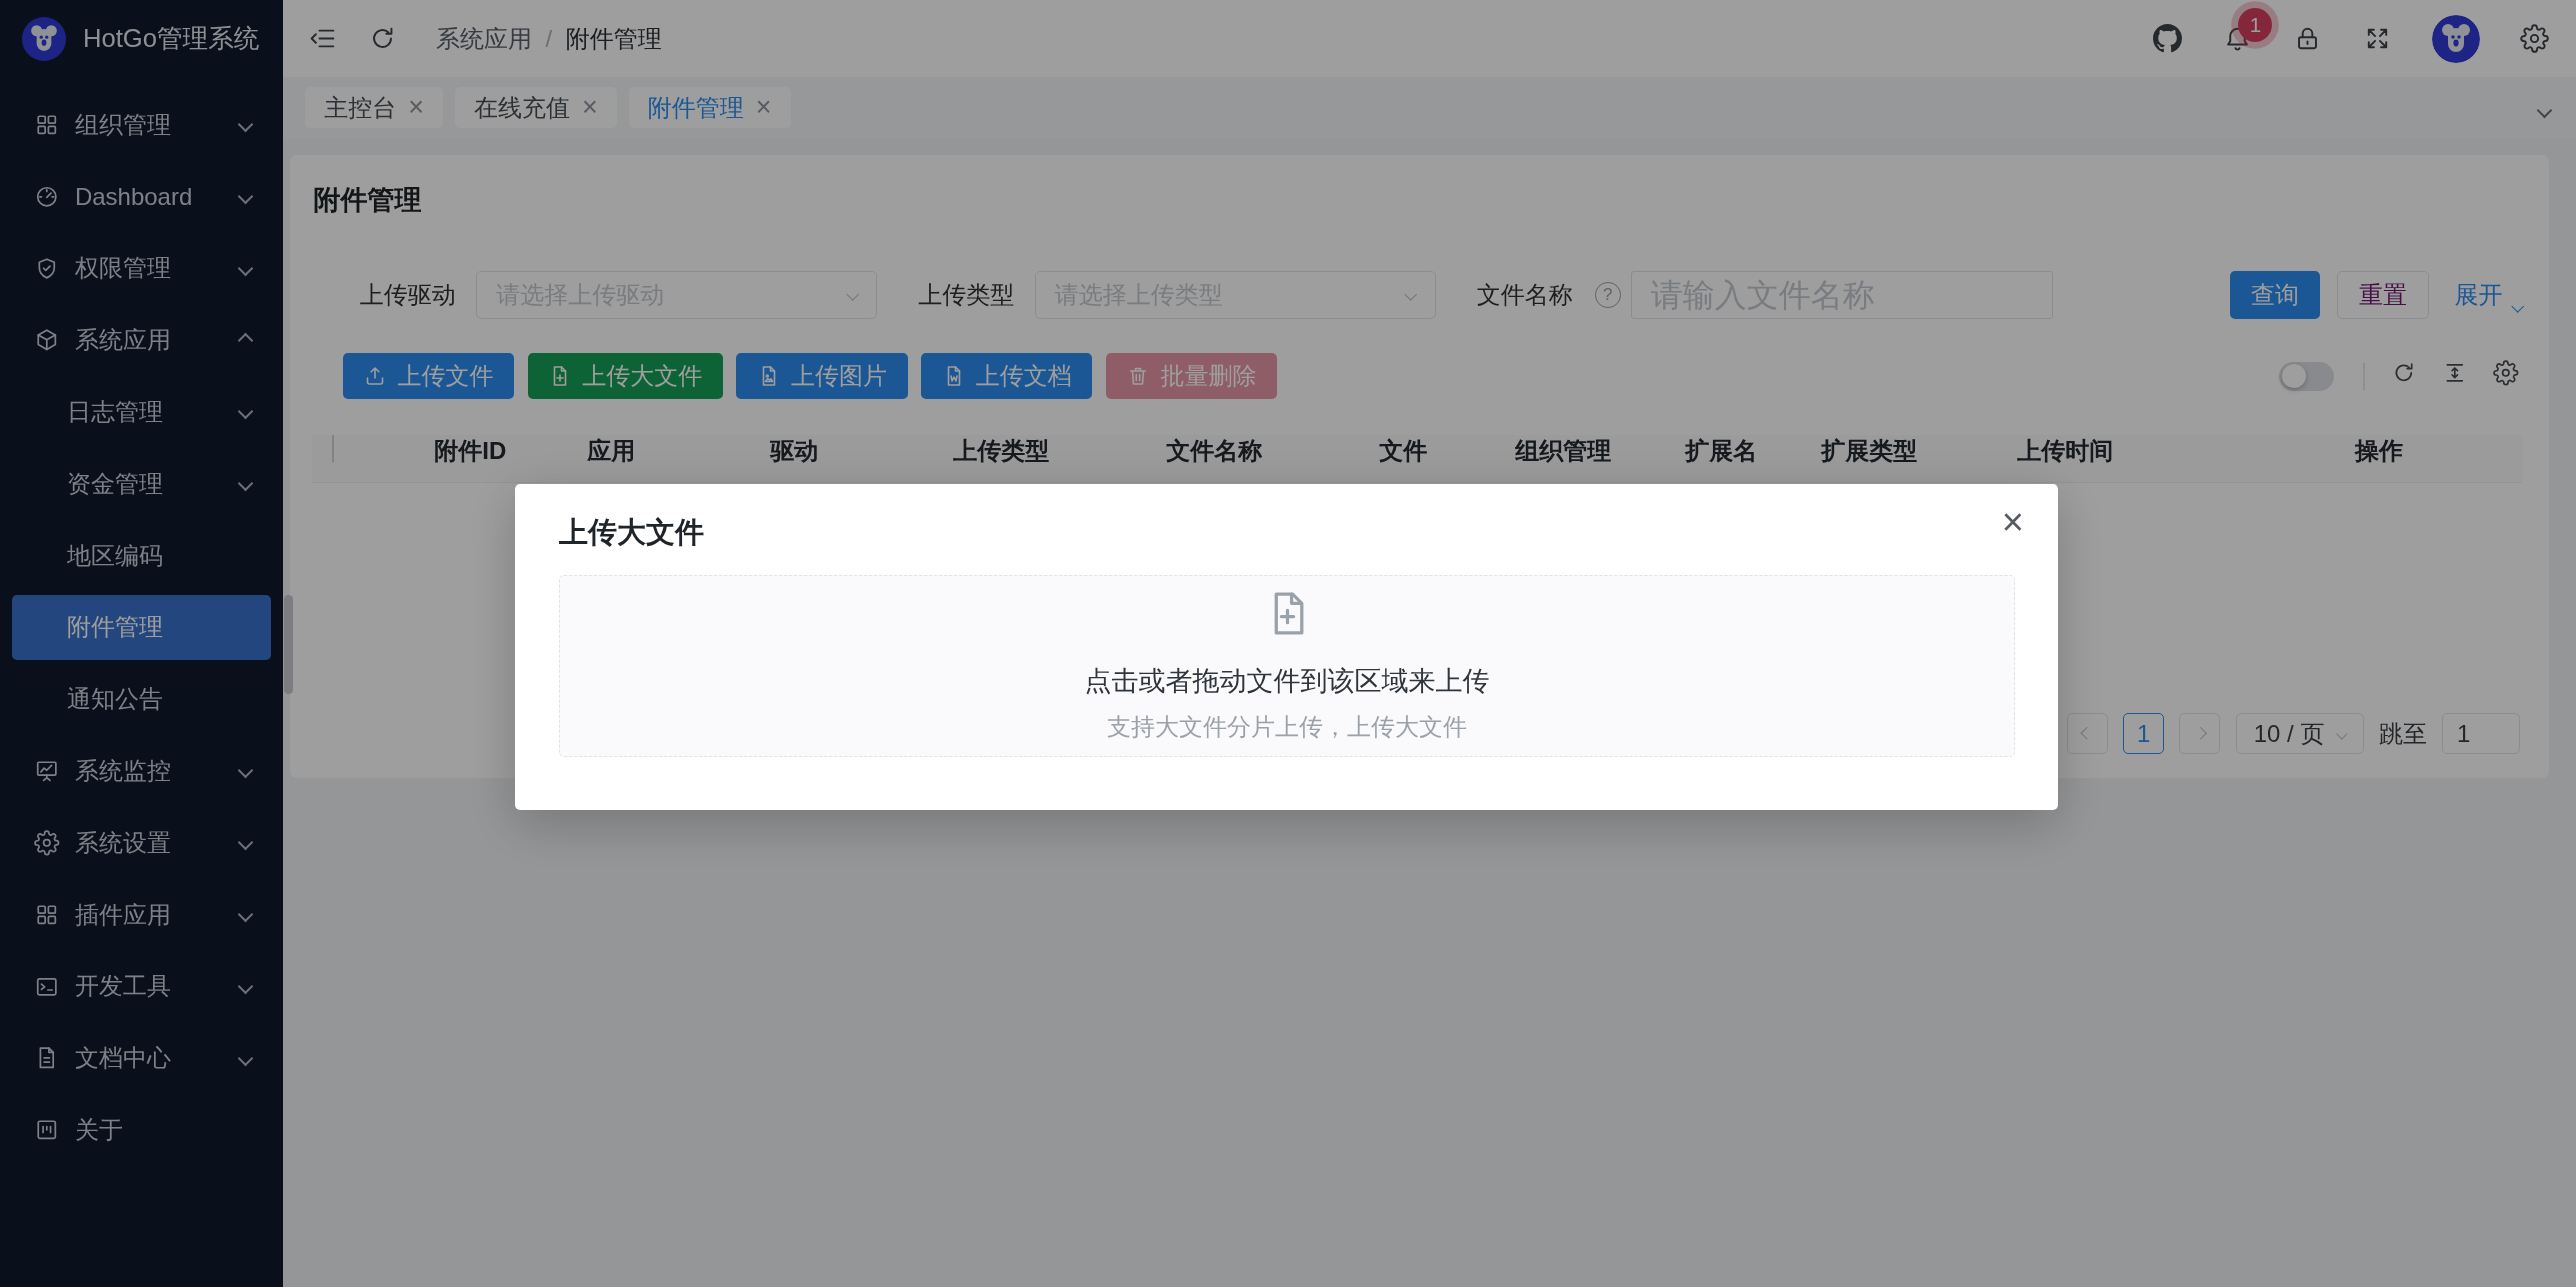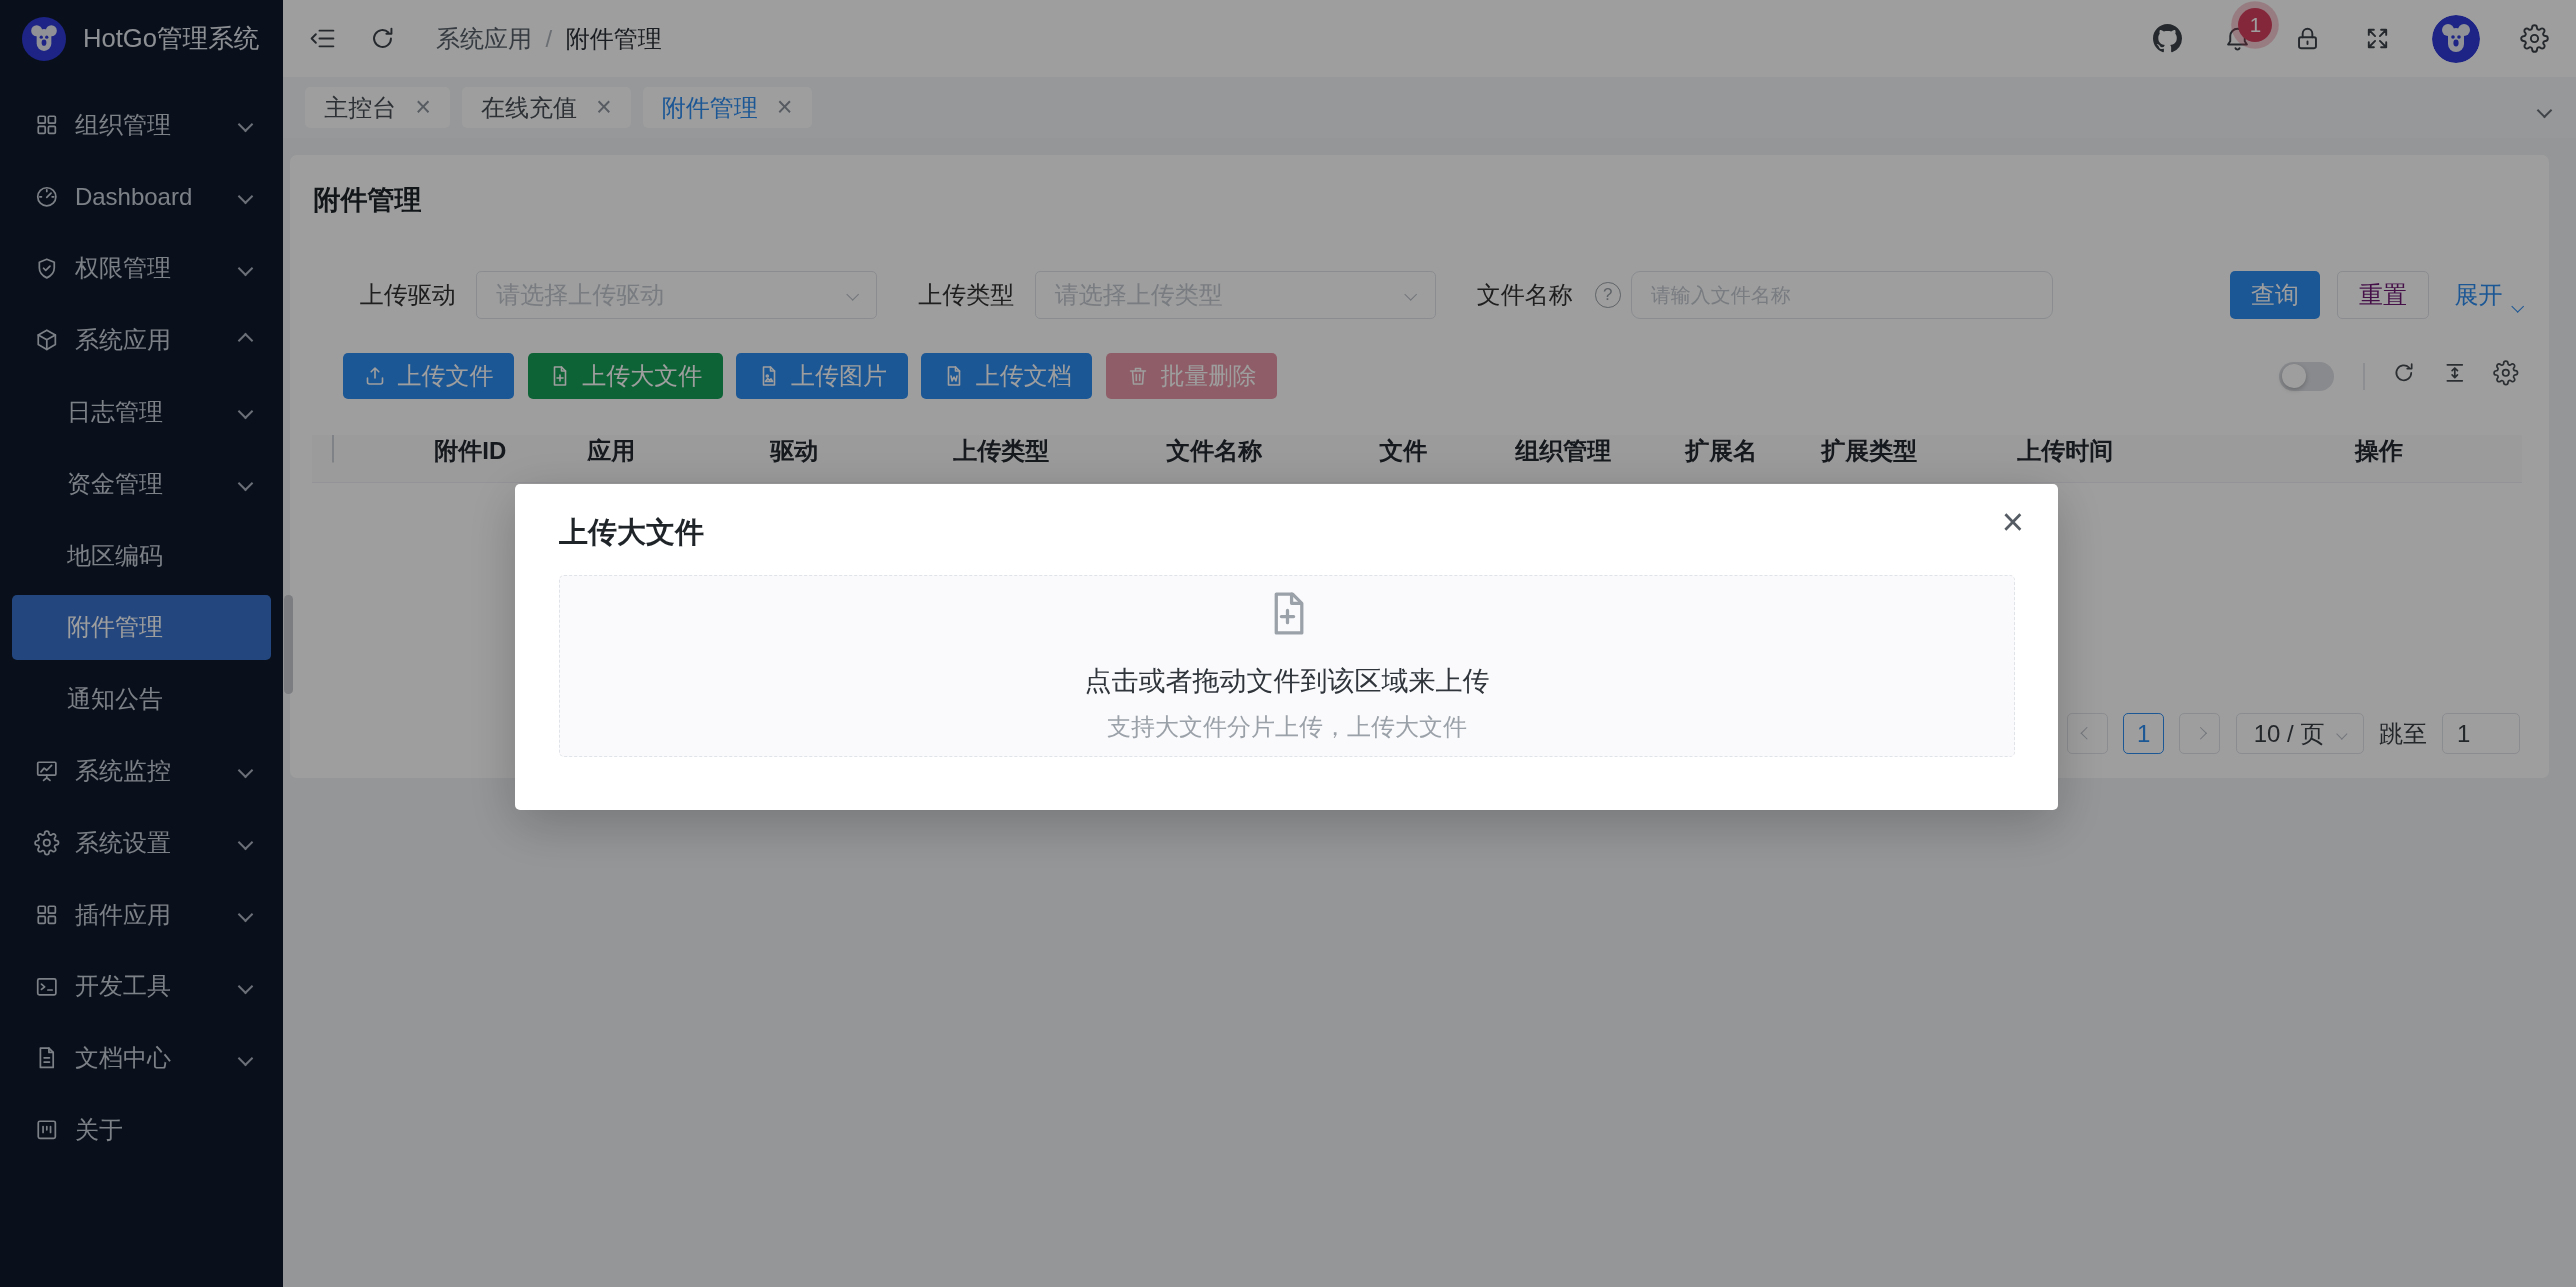--- a/index.html
+++ b/index.html
@@ -41,38 +41,38 @@
   .breadcrumb{margin-left:38px;display:flex;align-items:center;gap:13.6px;color:#57606a}
   .crumb-sep{color:#adb3bb}
   .crumb-current{color:#2b3036}
   .top-right{margin-left:auto;display:flex;align-items:center;gap:39px}
   .bell-wrap{position:relative}
   .badge{position:absolute;top:-15.3px;right:-19px;min-width:34px;height:34px;padding:0 5.1px;border-radius:17px;background:#d6405f;color:#fff;font-size:20.5px;display:flex;align-items:center;justify-content:center;box-shadow:0 0 0 6.8px rgba(214,64,95,.28)}
   .avatar{width:48px;height:48px;border-radius:50%;overflow:hidden;flex:none;cursor:pointer}
 
   
   .tabsbar{height:61px;flex:none;background:#f3f5f7;display:flex;align-items:center;padding:0 25.6px 0 10.2px}
-  .tab-chip{height:41px;background:#fff;border-radius:5.1px;display:flex;align-items:center;padding:0 19px;margin-left:12px;color:#495057;gap:19px;cursor:pointer}
+  .tab-chip{height:41px;background:#fff;border-radius:5.1px;display:flex;align-items:center;padding:0 19px;margin-left:12px;color:#495057;gap:12px;cursor:pointer}
   .tab-chip.active{color:var(--accent)}
   .tab-close{color:#8d949e;font-size:27px;line-height:1;cursor:pointer}
   .tabs-collapse{margin-left:auto;color:#6a7077;cursor:pointer}
 
   
   .content{flex:1;background:#f0f2f5;padding:17px 27px 0 6.8px;overflow:hidden}
   .card{background:#fff;border-radius:6.8px;padding:22px 27px 24px 22px}
   .page-title{font-size:27px;font-weight:700;color:#1f2429;margin:5.1px 0 0 1.7px}
 
   .filter-row{display:flex;align-items:center;margin-top:53px;padding-left:48px}
   .f-group{display:flex;align-items:center}
   .f-group + .f-group{margin-left:41px}
   .f-label{color:#333;margin-right:20.5px;white-space:nowrap}
   .select{width:401px;height:48px;border:0.9px solid #dfe3e8;border-radius:5.1px;display:flex;align-items:center;padding:0 19px;background:#fff;color:#c3c8cf;cursor:pointer}
   .select .chev{margin-left:auto;width:9.4px;height:9.4px;border-width:1.7px;color:#b9bec6}
   .help-ico{width:25.6px;height:25.6px;border:1.7px solid #9aa0a6;border-radius:50%;color:#9aa0a6;font-size:17px;display:inline-flex;align-items:center;justify-content:center;margin:0 10.2px 0 1.7px;flex:none}
-  .f-input{width:422px;height:48px;border:0.9px solid #dfe3e8;border-radius:9px;padding:0 19px;font-size:20px;color:#333;background:#fff;font-family:inherit}
+  .f-input{width:422px;height:48px;border:0.9px solid #dfe3e8;border-radius:3px;padding:0 19px;font-size:32px;color:#333;background:#fff;font-family:inherit}
   .f-input::placeholder{color:#c3c8cf}
   .filter-actions{margin-left:auto;display:flex;align-items:center;gap:17px}
   .btn{height:48px;padding:0 21px;border-radius:5.1px;display:flex;align-items:center;justify-content:center;cursor:pointer;white-space:nowrap}
   .btn-primary{background:var(--accent);color:#fff}
   .btn-default{background:#fff;border:0.9px solid #dfe3e8;color:#701a75}
   .link-expand{color:var(--accent);display:flex;align-items:flex-end;gap:10.2px;margin-left:8.5px;cursor:pointer}
   .link-expand .chev{width:9.4px;height:9.4px;border-width:1.7px}
 
   .actions-row{display:flex;align-items:center;margin-top:34px;padding-left:31px}
   .abtn{height:46px;border-radius:5.1px;padding:0 20.5px;color:#fff;display:flex;align-items:center;gap:10.2px;margin-right:13.6px;cursor:pointer;white-space:nowrap}

